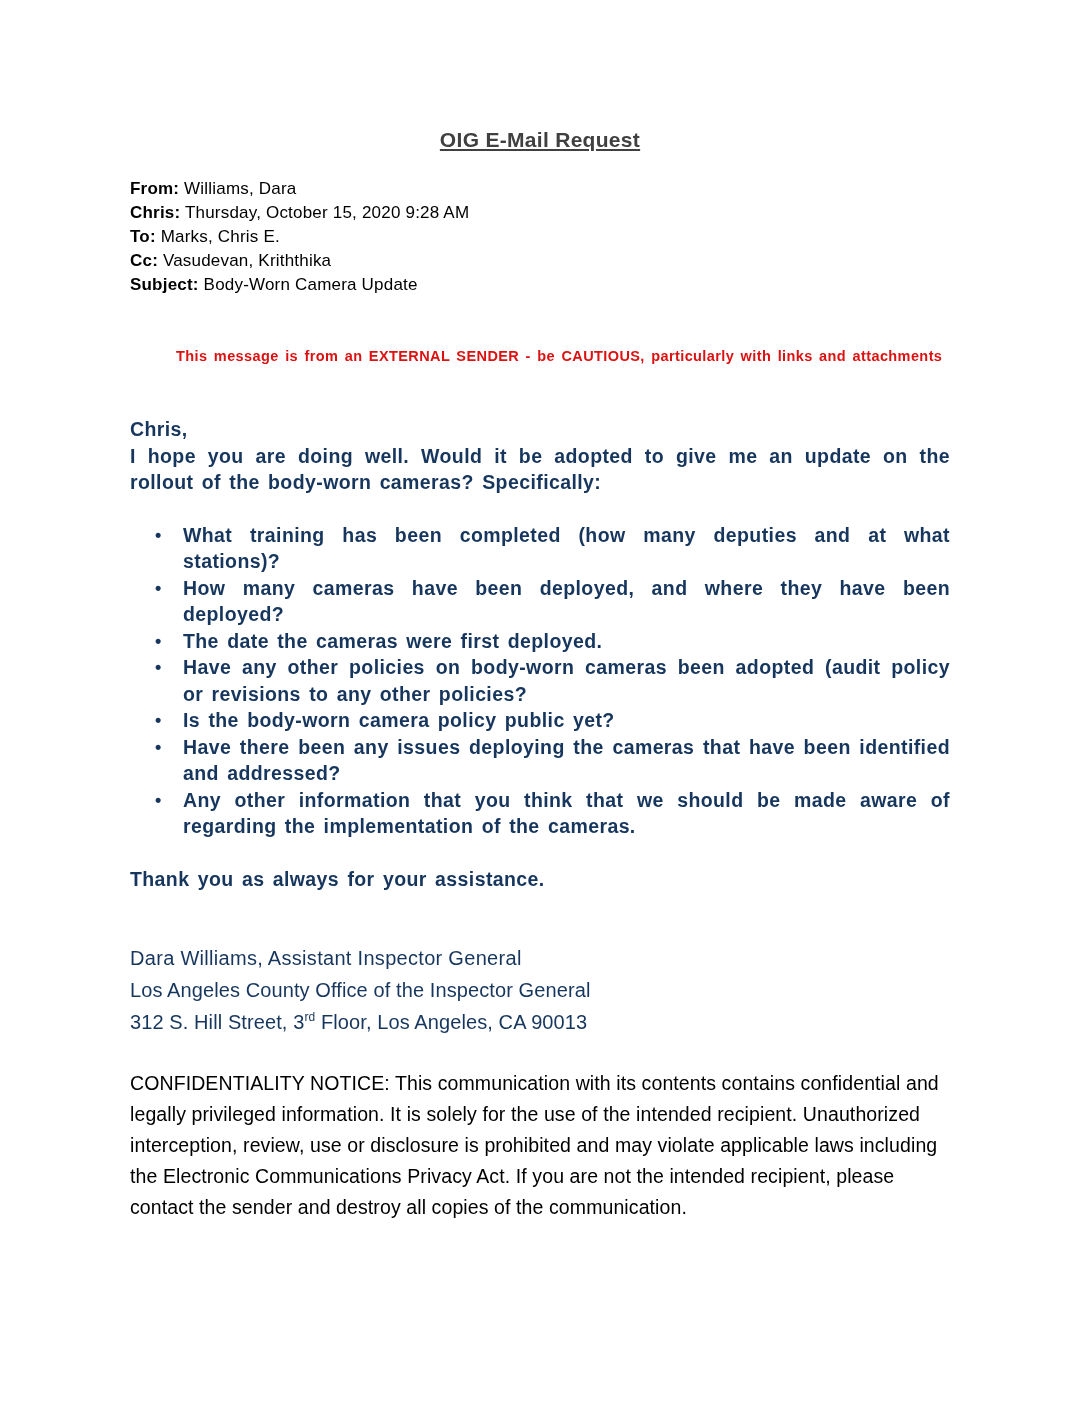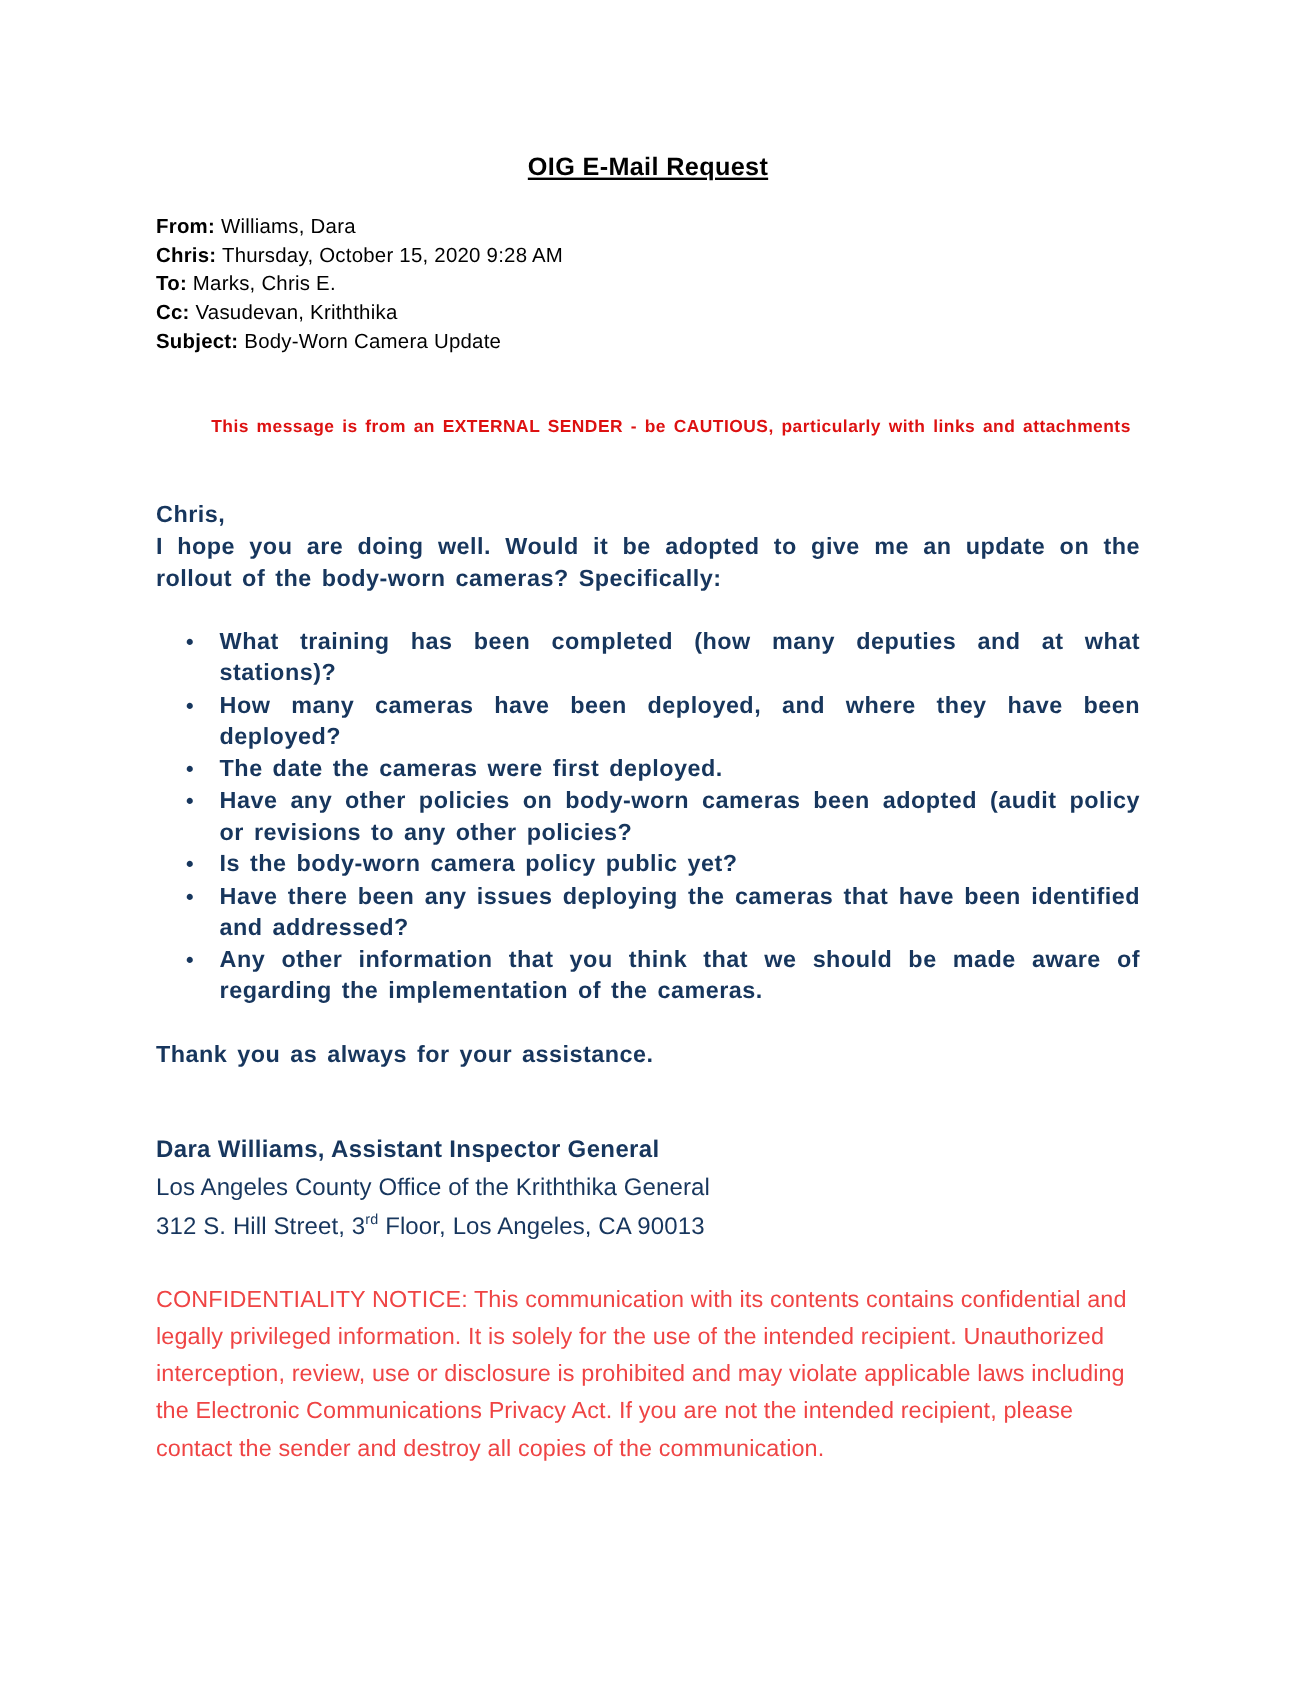--- a/index.html
+++ b/index.html
@@ -18,21 +18,21 @@
     box-sizing: border-box;
     width: 1088px;
     height: 1408px;
     padding: 128px 138px 0 130px;
     background: #ffffff;
   }
   .title {
     margin: 0;
     font-size: 21px;
     font-weight: bold;
-    color: #000000;
+    color: #404040;
     text-align: center;
     text-decoration: underline;
     letter-spacing: 0.3px;
   }
   .email-header {
     margin-top: 25px;
     font-size: 17px;
     line-height: 24px;
     color: #000000;
     letter-spacing: 0.2px;
@@ -78,29 +78,29 @@
     margin: 26px 0 0 0;
   }
   .signature {
     margin-top: 50px;
     color: #17365d;
     font-size: 20px;
     line-height: 32px;
     font-weight: normal;
     letter-spacing: 0.1px;
   }
-  .sig-name { font-weight: bold; letter-spacing: 0.3px; }
+  .sig-name { font-weight: normal; letter-spacing: 0.3px; }
   .sig-address sup {
     font-size: 12px;
     vertical-align: super;
     line-height: 0;
   }
   .notice {
     margin: 30px -10px 0 0;
-    color: #ef4444;
+    color: #000000;
     font-size: 19.5px;
     line-height: 31px;
     font-weight: normal;
     letter-spacing: 0.1px;
   }
 </style>
 </head>
 <body>
 
 <div class="page">
@@ -137,19 +137,19 @@
       <li>Have any other policies on body-worn cameras been adopted (audit policy or revisions to any other policies?</li>
       <li>Is the body-worn camera policy public yet?</li>
       <li>Have there been any issues deploying the cameras that have been identified and addressed?</li>
       <li>Any other information that you think that we should be made aware of regarding the implementation of the cameras.</li>
     </ul>
     <p class="closing">Thank you as always for your assistance.</p>
   </div>
 
   <div class="signature">
     <div class="sig-name">Dara Williams, Assistant Inspector General</div>
-    <div class="sig-org">Los Angeles County Office of the Kriththika General</div>
+    <div class="sig-org">Los Angeles County Office of the Inspector General</div>
     <div class="sig-address"><span>312 S. Hill Street, 3</span><sup>rd</sup><span> Floor, Los Angeles, CA 90013</span></div>
   </div>
 
   <p class="notice">CONFIDENTIALITY NOTICE: This communication with its contents contains confidential and legally privileged information. It is solely for the use of the intended recipient. Unauthorized interception, review, use or disclosure is prohibited and may violate applicable laws including the Electronic Communications Privacy Act. If you are not the intended recipient, please contact the sender and destroy all copies of the communication.</p>
 
 </div>
 
 </body></html>

